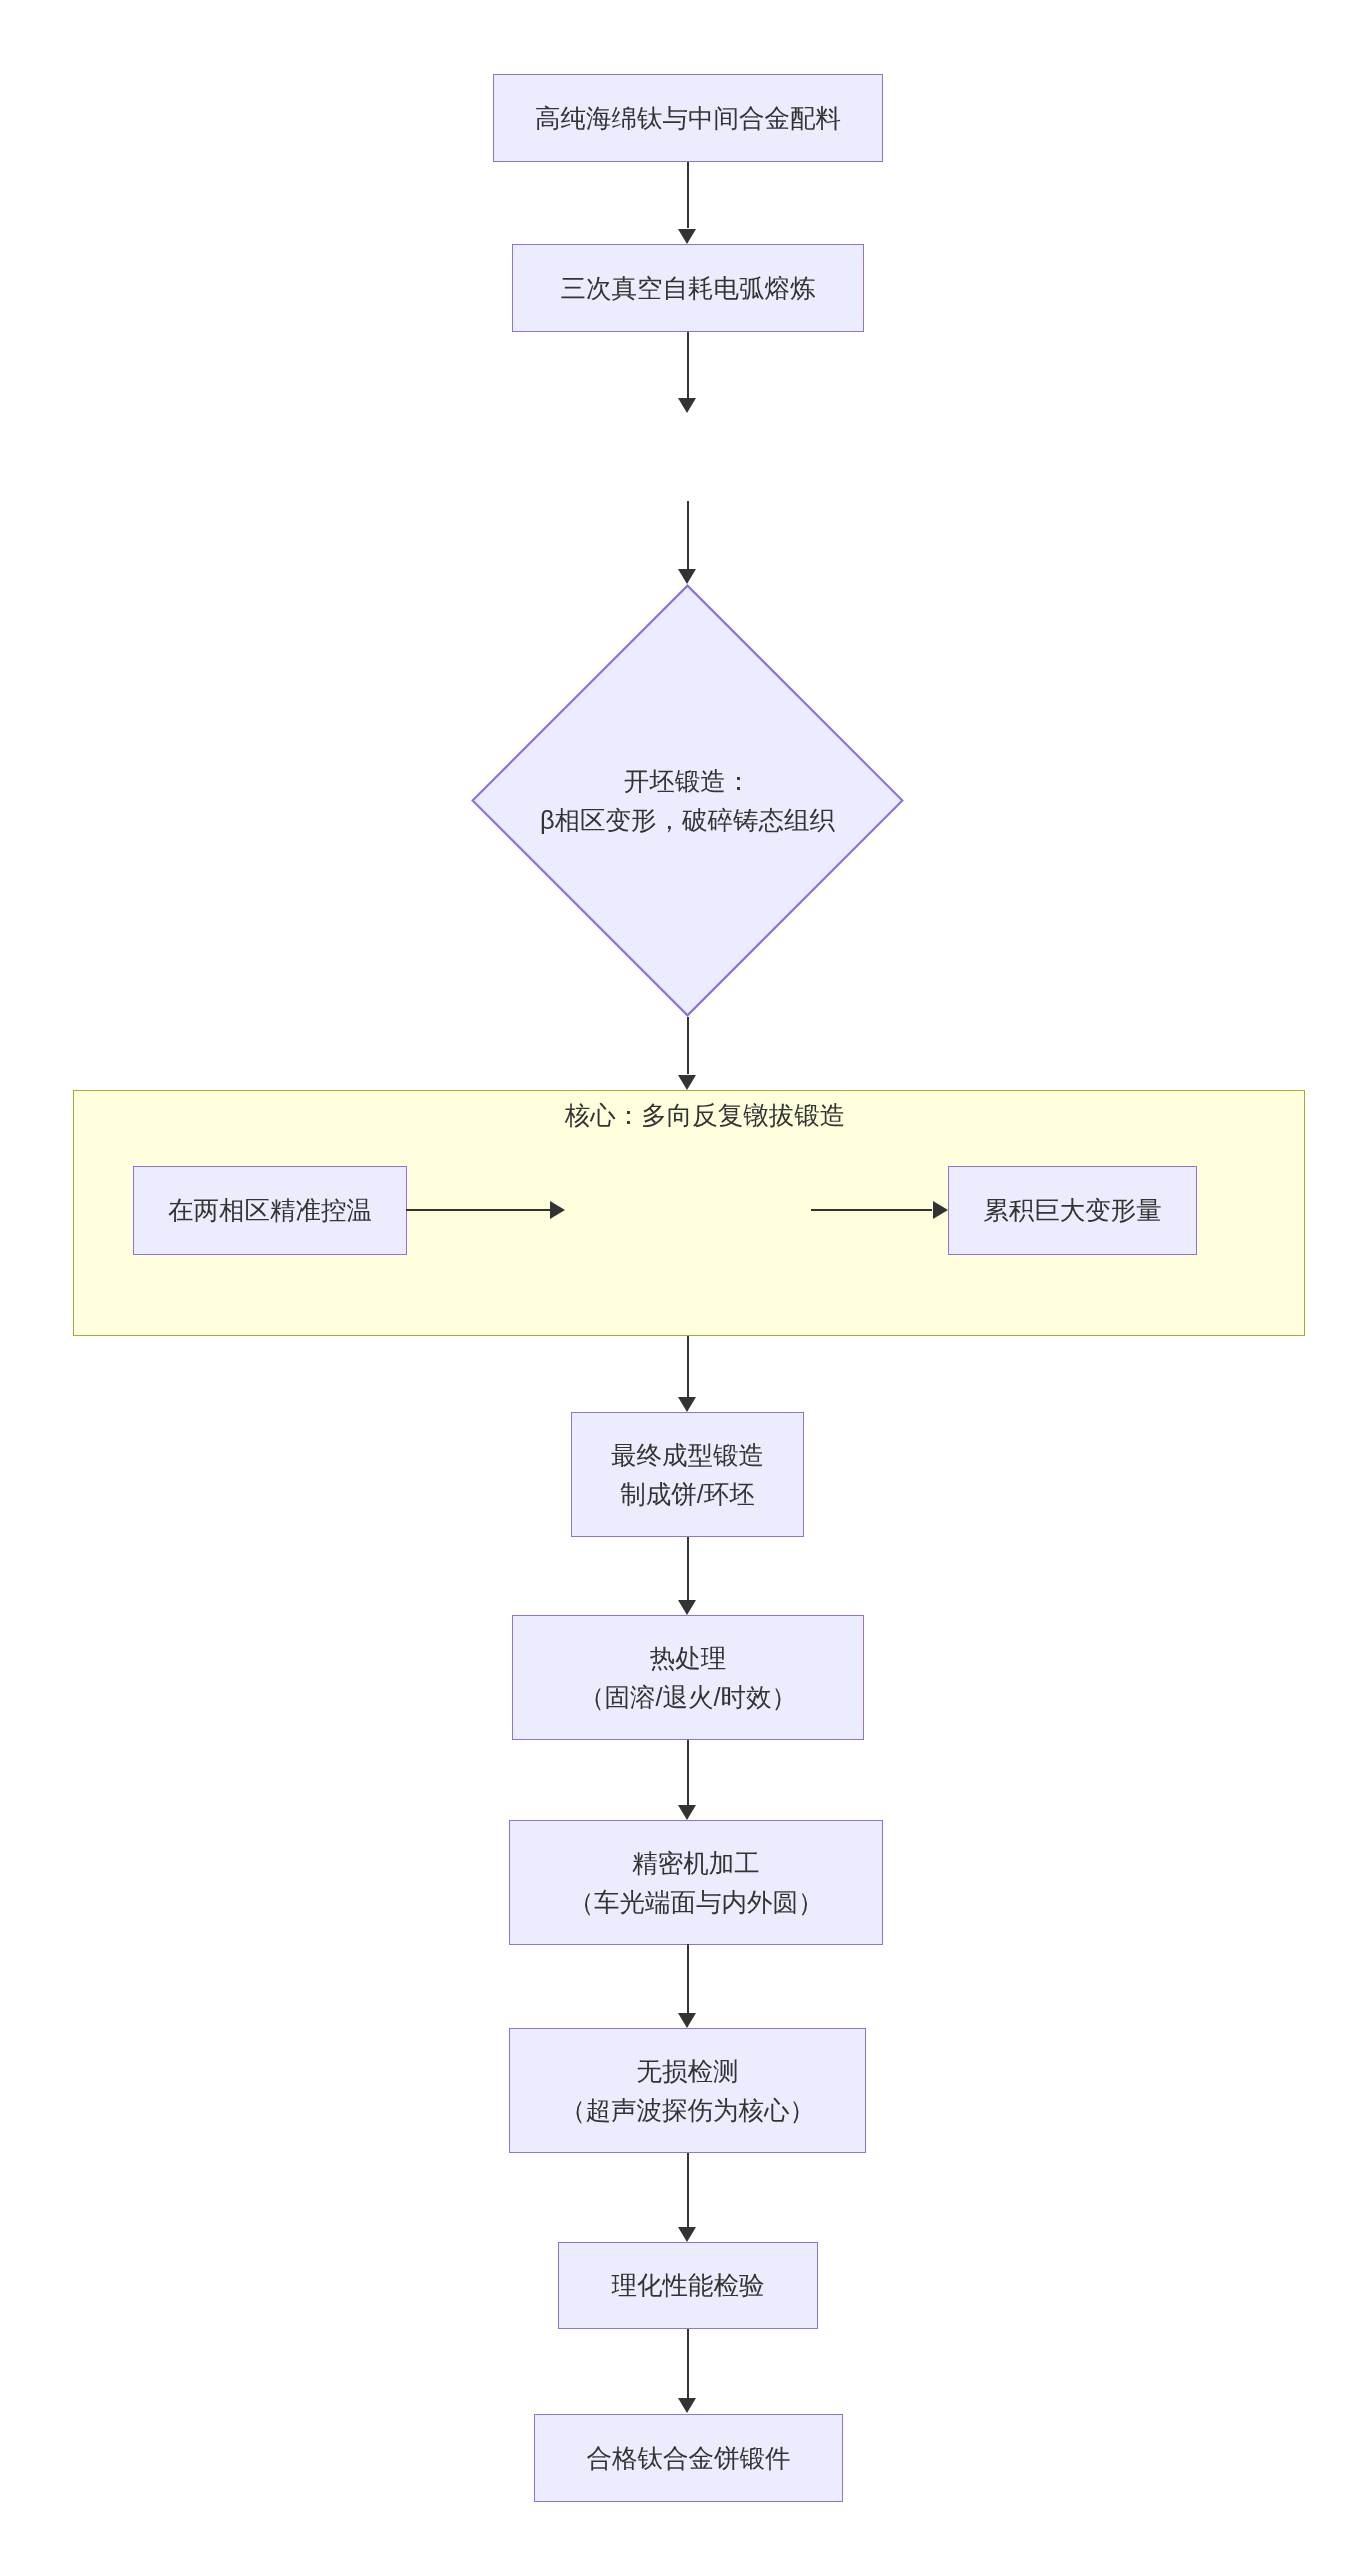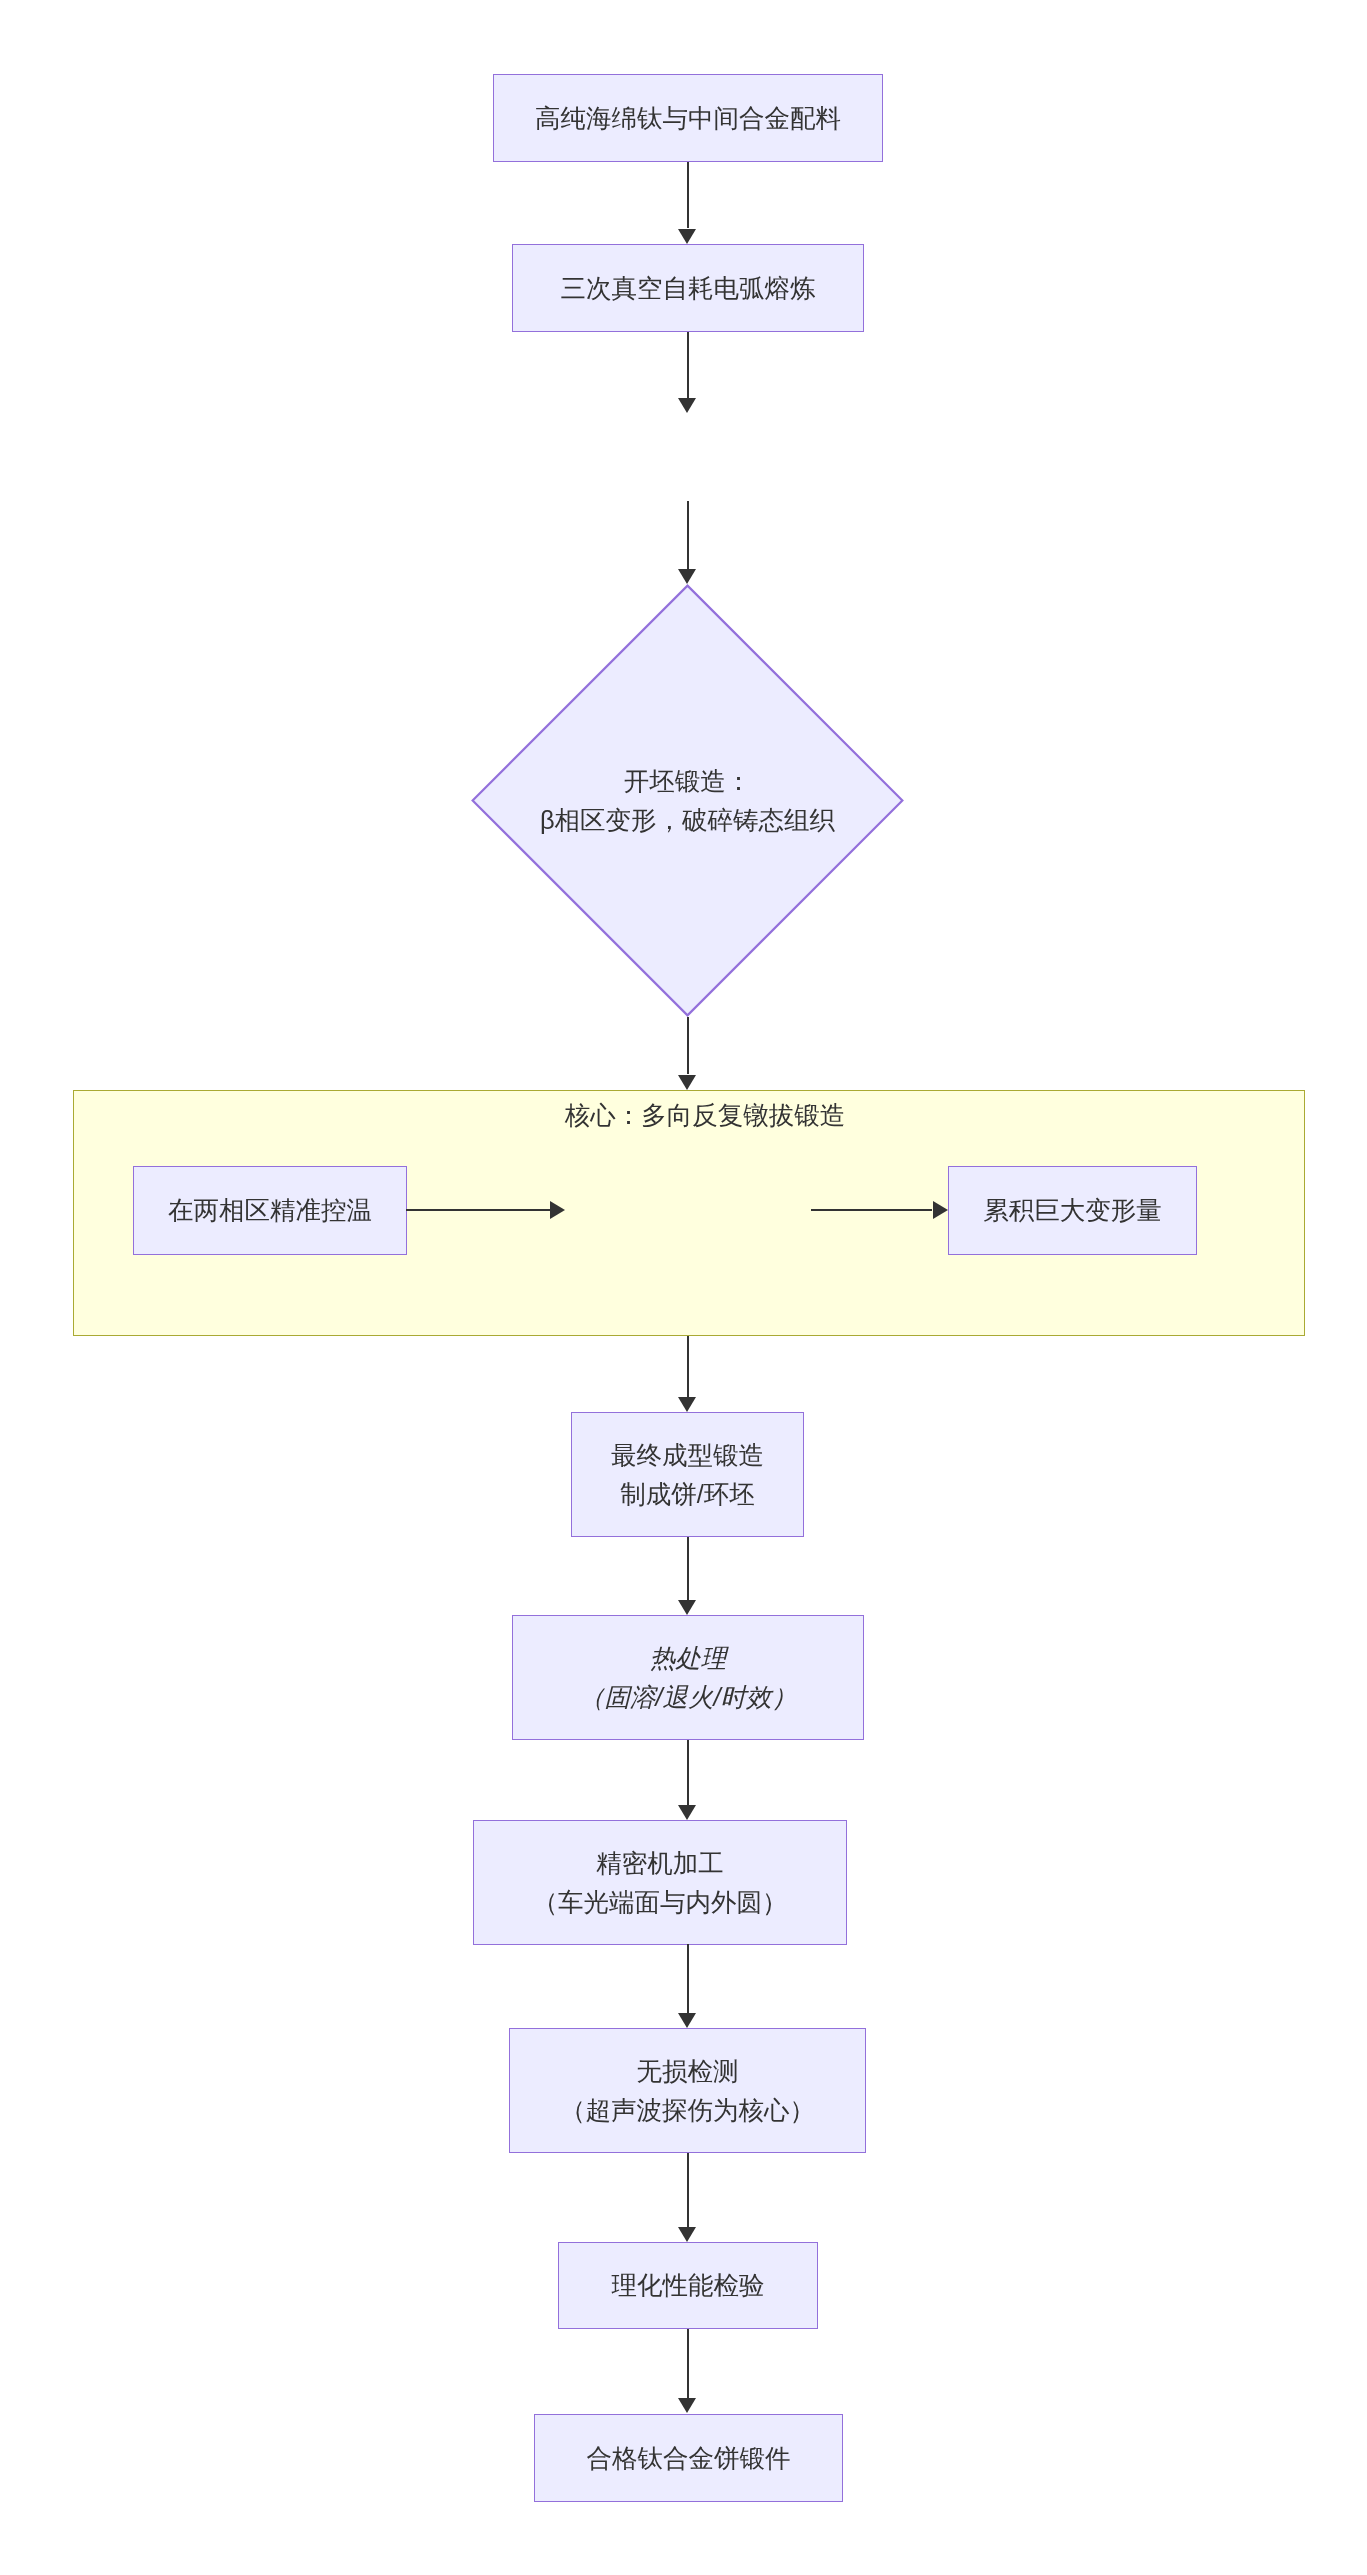--- a/index.html
+++ b/index.html
@@ -83,22 +83,22 @@
   
   .pos-raw        { left: 493px;  top: 74px;  width: 390px; height: 88px; }
   .pos-melt       { left: 512px;  top: 244px;  width: 352px; height: 88px; }
   .pos-homog      { left: 547px; top: 413px;  width: 282px; height: 88px; }
   .pos-diamond    { left: 471px;  top: 584px; width: 433px; height: 433px; }
   .pos-cluster    { left: 73px;  top: 1090px; width: 1232px; height: 246px; }
   .pos-temp       { left: 133px;  top: 1166px; width: 274px; height: 89px; }
   .pos-multiheat  { left: 565px; top: 1148px; width: 246px; height: 127px; }
   .pos-strain     { left: 948px; top: 1166px; width: 249px; height: 89px; }
   .pos-final      { left: 571px; top: 1412px; width: 233px; height: 125px; }
-  .pos-heat       { left: 512px;  top: 1615px; width: 352px; height: 125px; font-style: italic; }
-  .pos-machining  { left: 473px;  top: 1820px; width: 374px; height: 125px; }
+  .pos-heat       { left: 512px;  top: 1615px; width: 352px; height: 125px; }
+  .pos-machining  { left: 509px;  top: 1820px; width: 374px; height: 125px; }
   .pos-ndt        { left: 509px;  top: 2028px; width: 357px; height: 125px; }
   .pos-property   { left: 558px; top: 2242px; width: 260px; height: 87px; }
   .pos-qualified  { left: 534px;  top: 2414px; width: 309px; height: 88px; }
 </style>
 </head>
 <body>
 
 <div class="canvas">
 
   <div class="node pos-raw">

